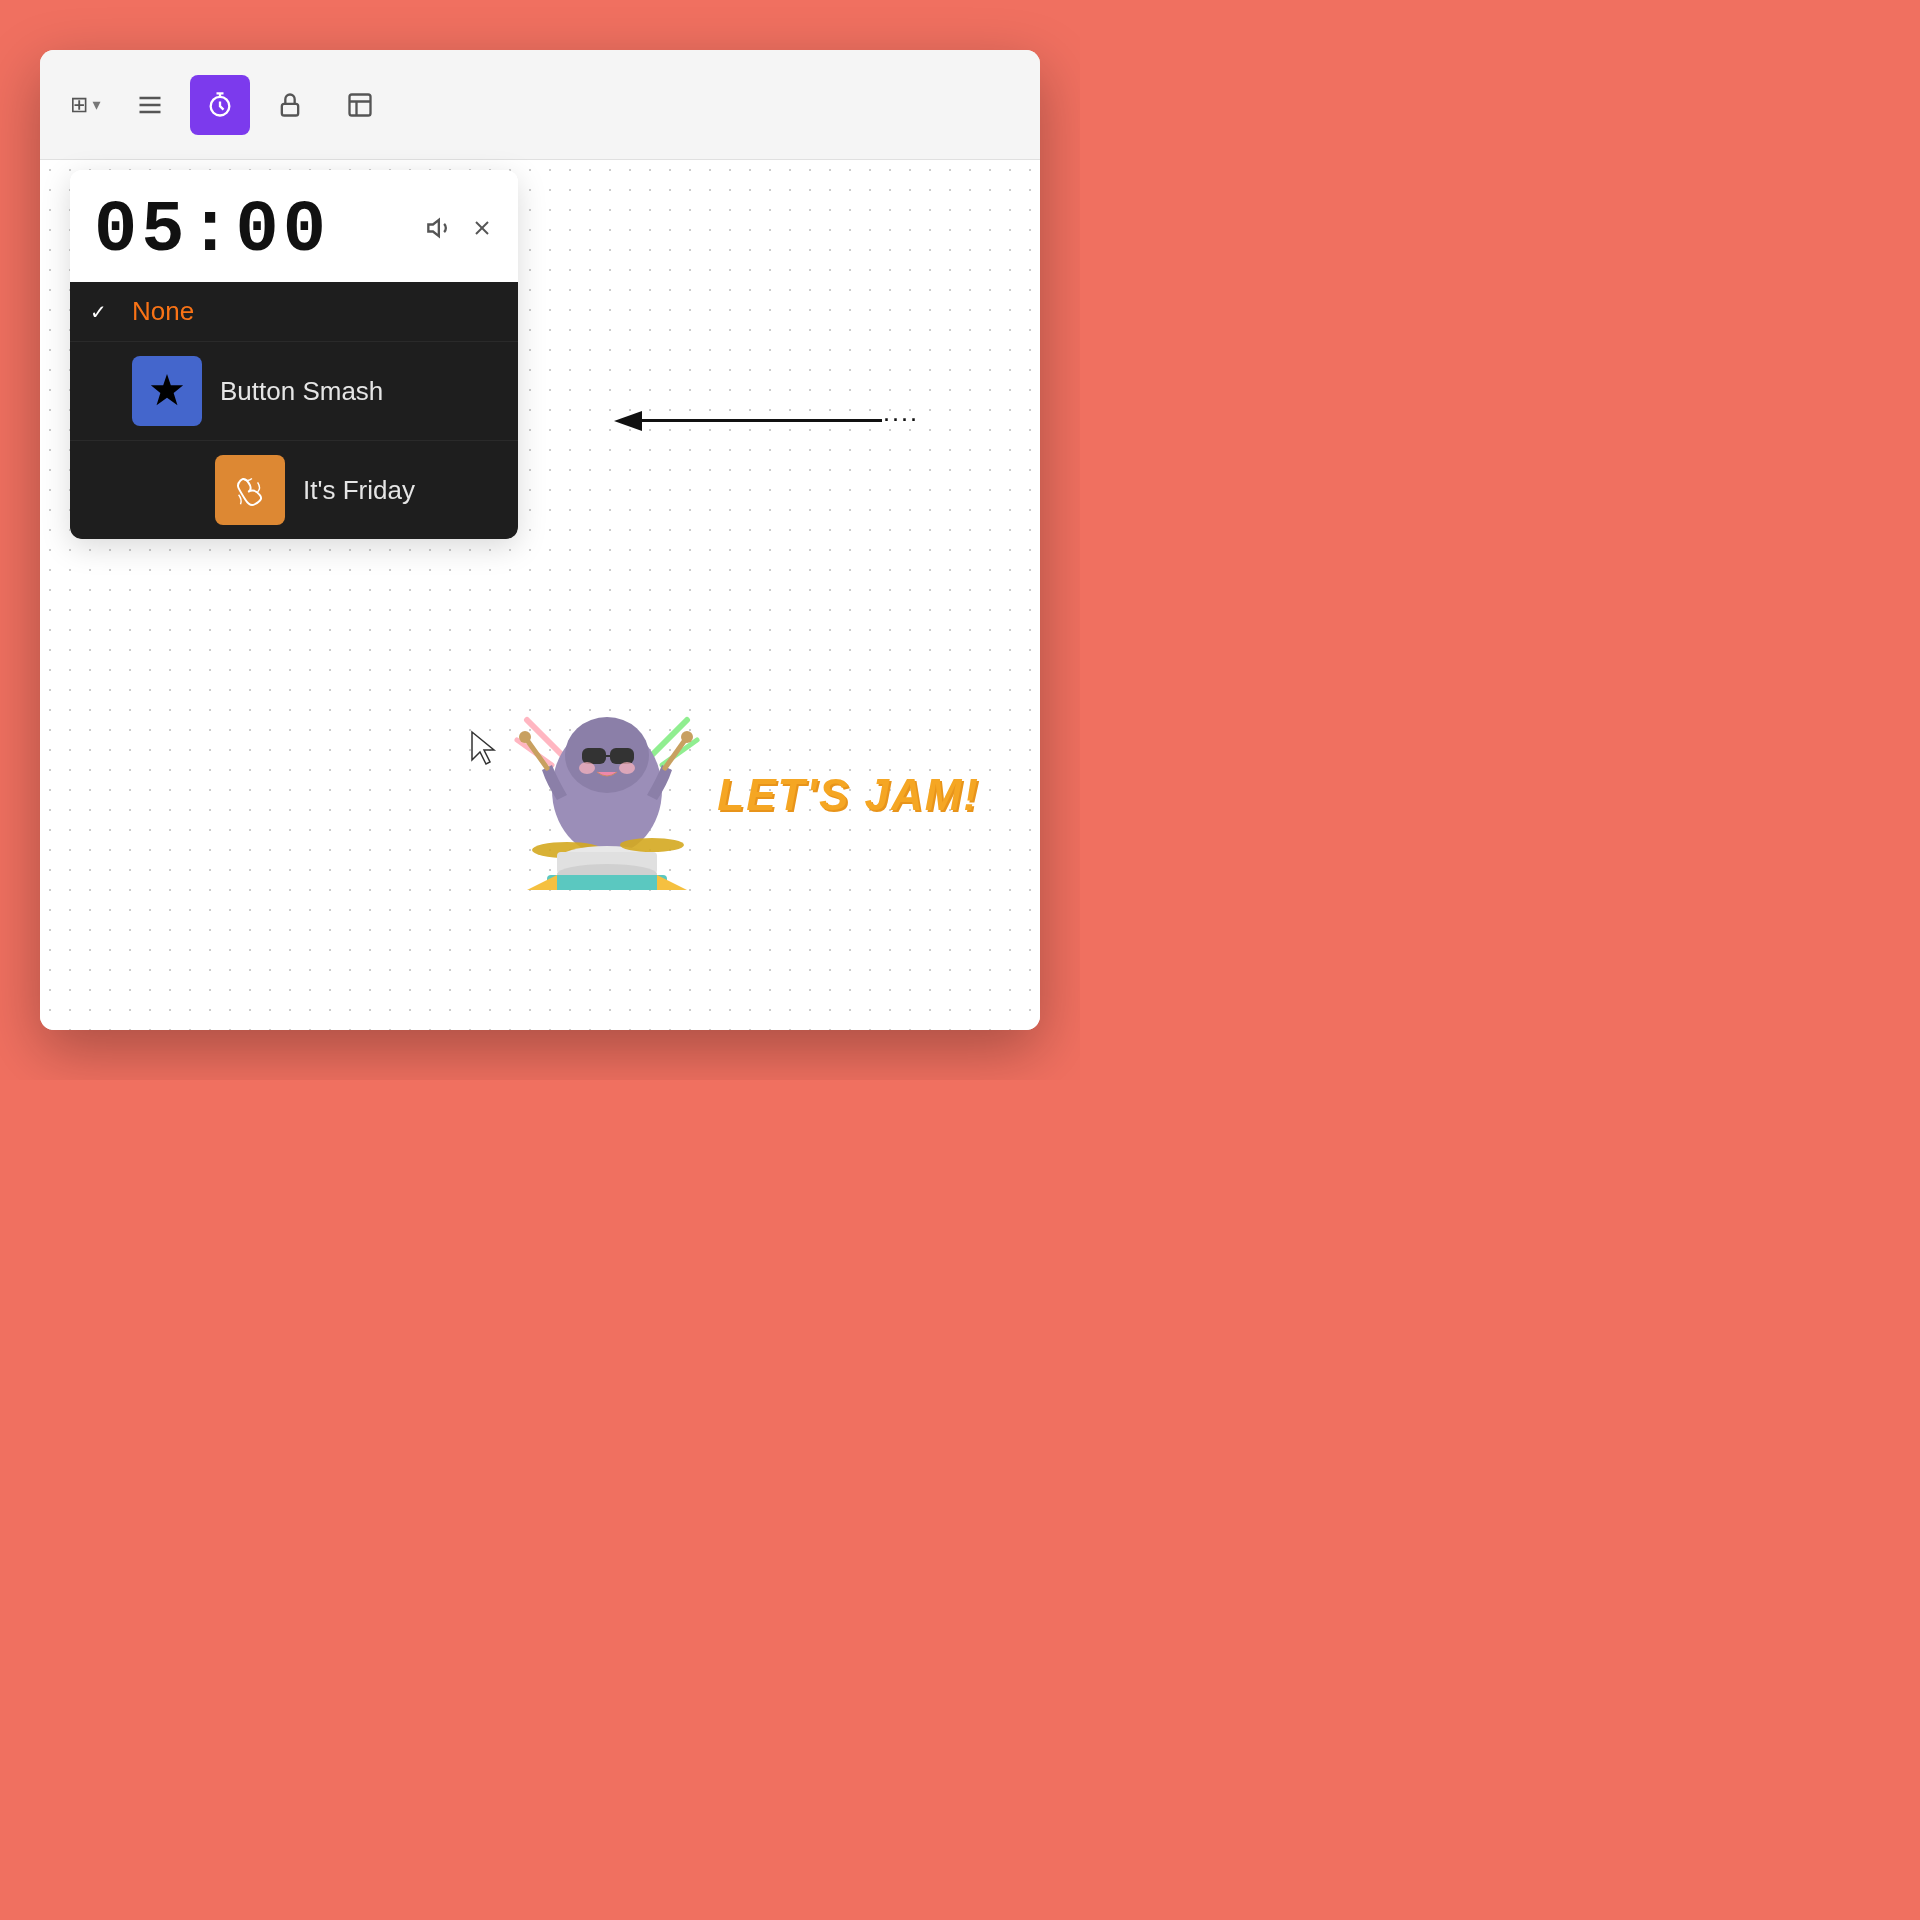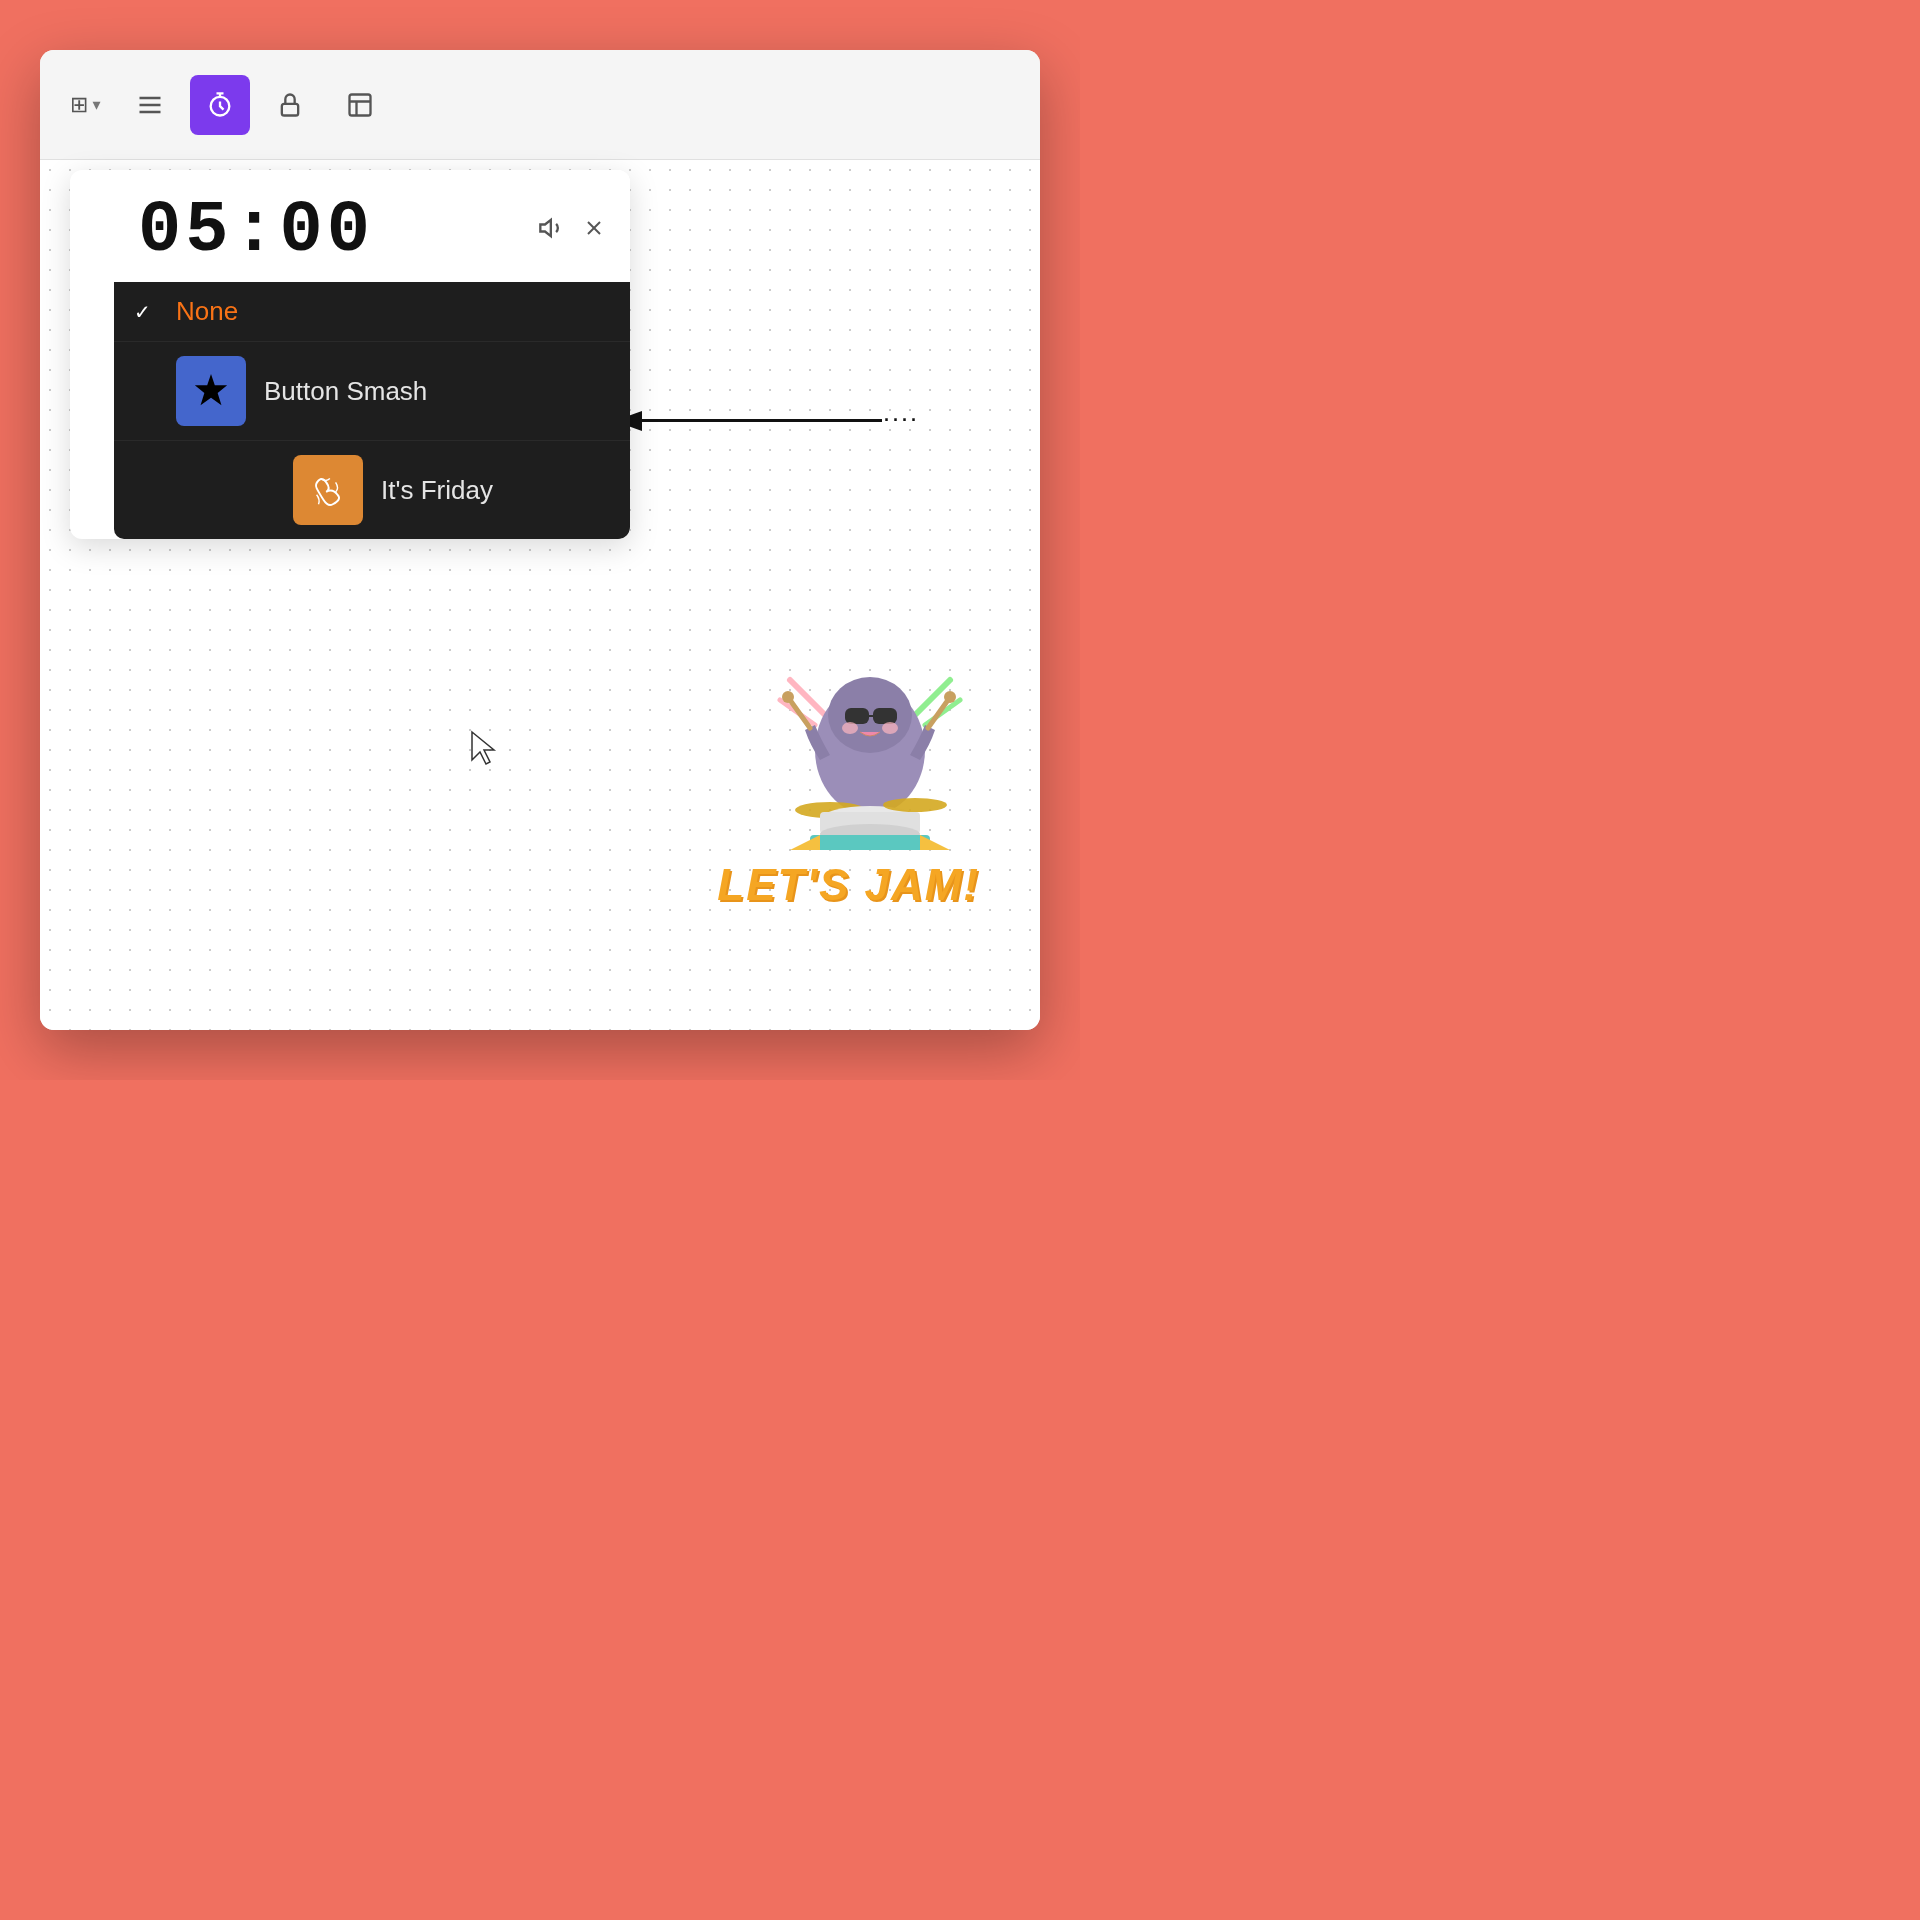--- a/index.html
+++ b/index.html
@@ -66,27 +66,26 @@
       background: white;
       
       background-image: radial-gradient(circle, #ccc 1px, transparent 1px);
       background-size: 20px 20px;
     }
     
     .timer-popup {
       position: absolute;
       top: 10px;
       left: 30px;
-      width: 560px;
+      width: 448px;
       background: white;
       border-radius: 12px;
       box-shadow: 0 8px 30px rgba(0,0,0,0.15);
       overflow: hidden;
       z-index: 10;
-      padding-left: 44px;
     }
     .timer-header {
       padding: 20px 24px 10px 24px;
       display: flex;
       align-items: center;
       justify-content: space-between;
       background: white;
     }
     .timer-display {
       font-size: 72px;
@@ -166,22 +165,22 @@
       right: 120px;
       display: flex;
       align-items: center;
     }
     
     .jam-illustration {
       position: absolute;
       bottom: 120px;
       right: 60px;
       display: flex;
-      flex-direction: column;
-      align-items: flex-end;
+      flex-direction: row;
+      align-items: center;
     }
     .jam-character {
       width: 220px;
       height: 220px;
     }
     .jam-text {
       font-size: 44px;
       font-weight: 900;
       color: #f5a623;
       font-style: italic;

